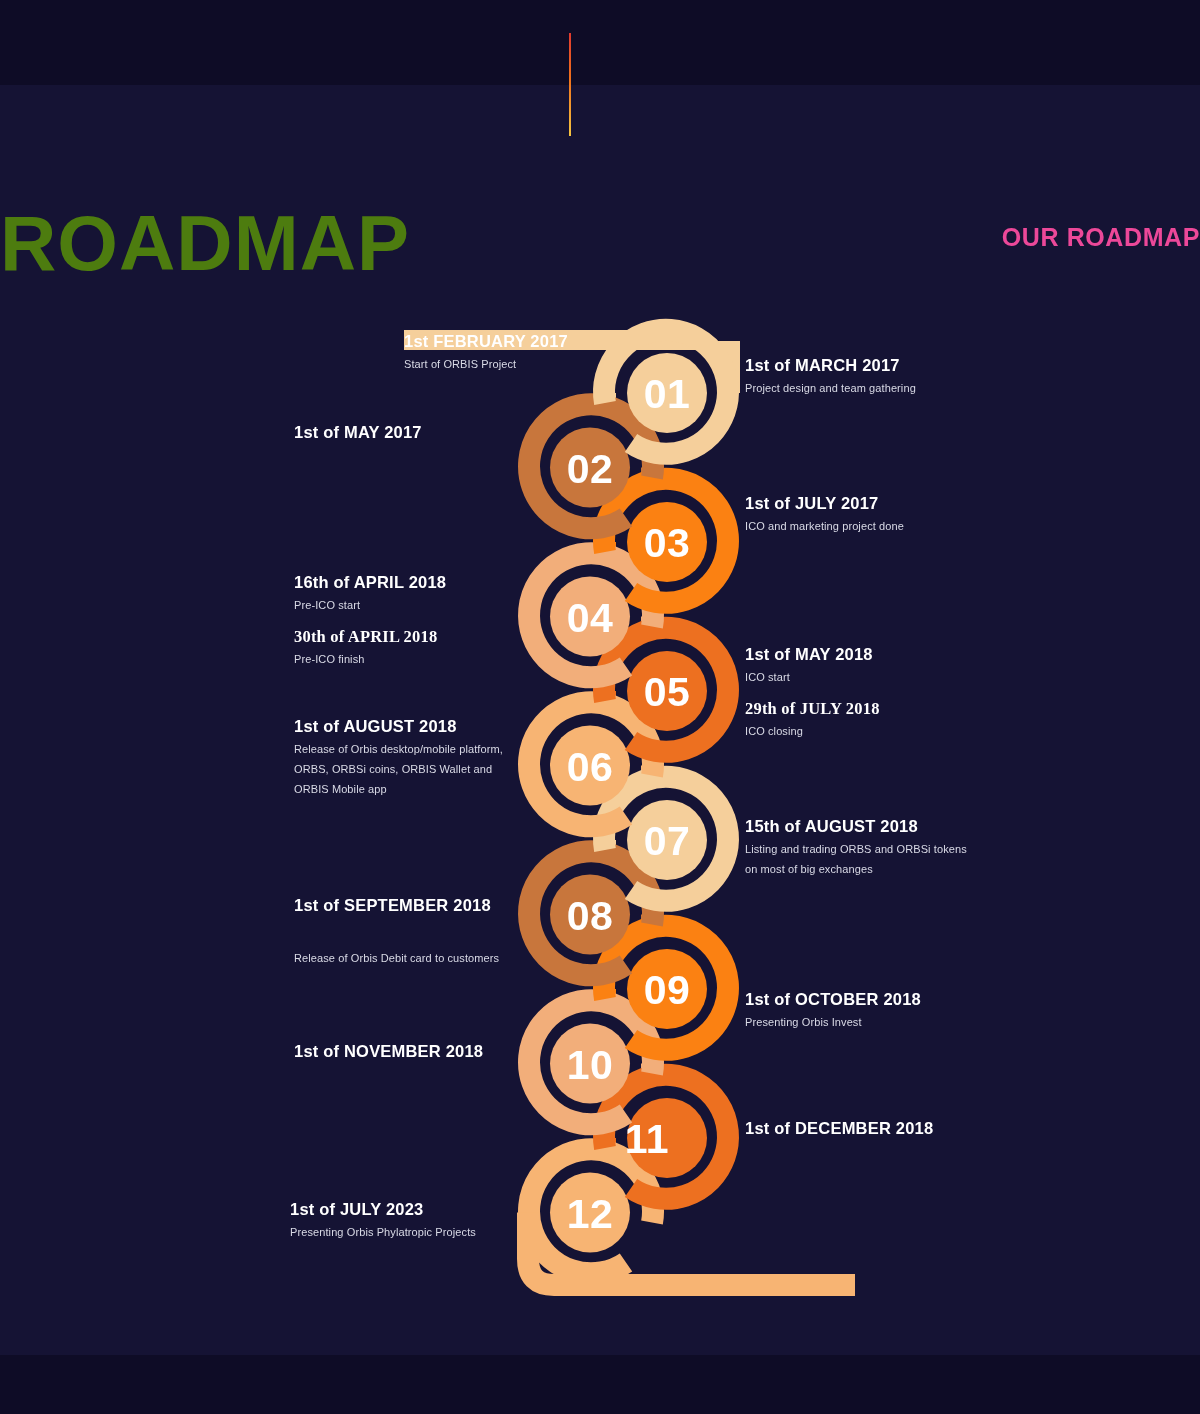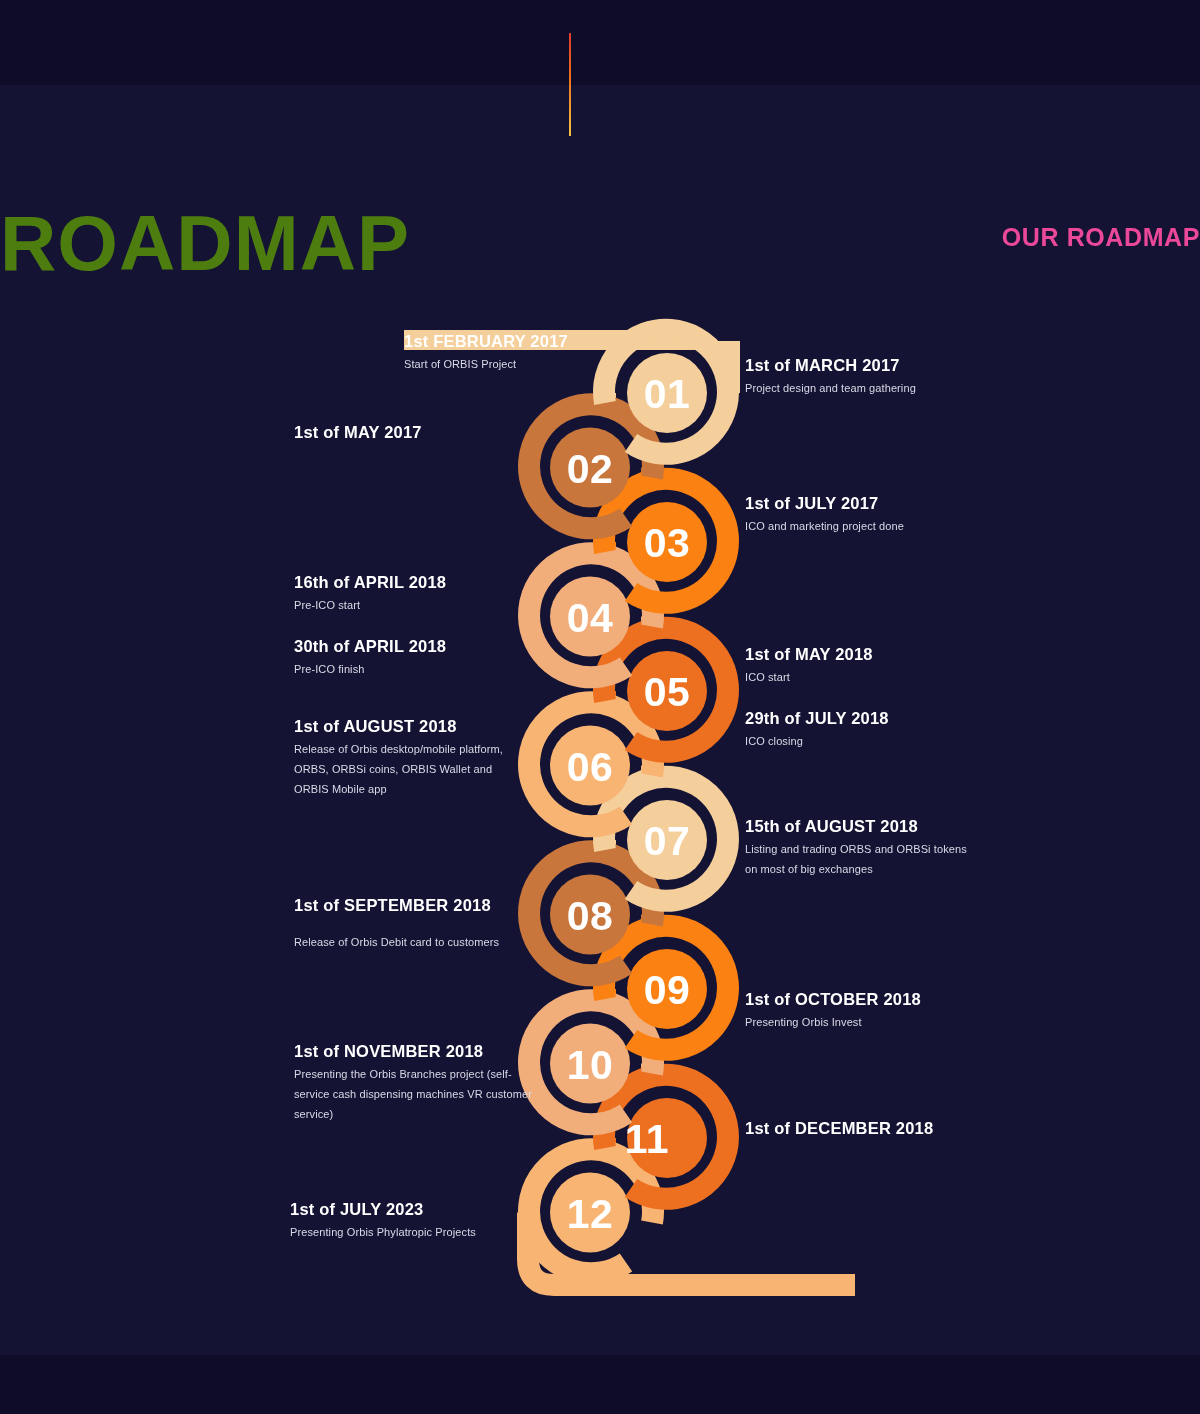--- a/index.html
+++ b/index.html
@@ -59,21 +59,21 @@
   .ms .date{
     font-size:16.5px;font-weight:bold;color:#ffffff;
     letter-spacing:.2px;line-height:21px;
     white-space:nowrap;
   }
   .ms .desc{
     font-size:11px;font-weight:normal;color:#D9DAE6;
     letter-spacing:.1px;line-height:20px;
     margin-top:2px;
   }
-  .ms .date.second{margin-top:21px;}
+  .ms .date.second{margin-top:11px;font-family:Liberation Serif, serif;}
 
   #first-bar{
     position:absolute;left:404px;top:330px;width:300px;height:20px;
     background:#F5CF9B;
   }
 </style>
 </head>
 <body style="background: rgb(21, 19, 52);">
 
 <div id="stage">
@@ -180,29 +180,28 @@
       <div class="ms left" style="top: 716px; width: 230px; left: 294px;">
         <div class="date">1st of AUGUST 2018</div>
         <div class="desc">Release of Orbis desktop/mobile platform, ORBS, ORBSi  coins, ORBIS Wallet and ORBIS Mobile app</div>
       </div>
       <div class="ms right" style="top: 816px; width: 230px; left: 745px;">
         <div class="date">15th of AUGUST 2018</div>
         <div class="desc">Listing and trading ORBS and ORBSi tokens on most of big exchanges</div>
       </div>
       <div class="ms left" style="top: 895px; width: 250px; left: 294px;">
         <div class="date">1st of SEPTEMBER 2018</div>
-        <div class="desc" style="margin-top: 16px;">Release of Orbis Debit card to customers</div>
+        <div class="desc" style="margin-top: 32px;">Release of Orbis Debit card to customers</div>
       </div>
       <div class="ms right" style="top: 989px; width: 250px; left: 745px;">
         <div class="date">1st of OCTOBER 2018</div>
         <div class="desc">Presenting Orbis Invest</div>
       </div>
       <div class="ms left" style="top: 1041px; width: 250px; left: 294px;">
         <div class="date">1st of NOVEMBER 2018</div>
-        <div class="desc">Presenting the Orbis Branches project (self-service cash dispensing machines VR customer service)</div>
       </div>
       <div class="ms right" style="top: 1118px; width: 230px; left: 745px;">
         <div class="date">1st of DECEMBER 2018</div>
       </div>
       <div class="ms left" style="top: 1199px; width: 230px; left: 290px;">
         <div class="date">1st of JULY 2023</div>
         <div class="desc">Presenting Orbis Phylatropic Projects</div>
       </div>
     </div>
 

